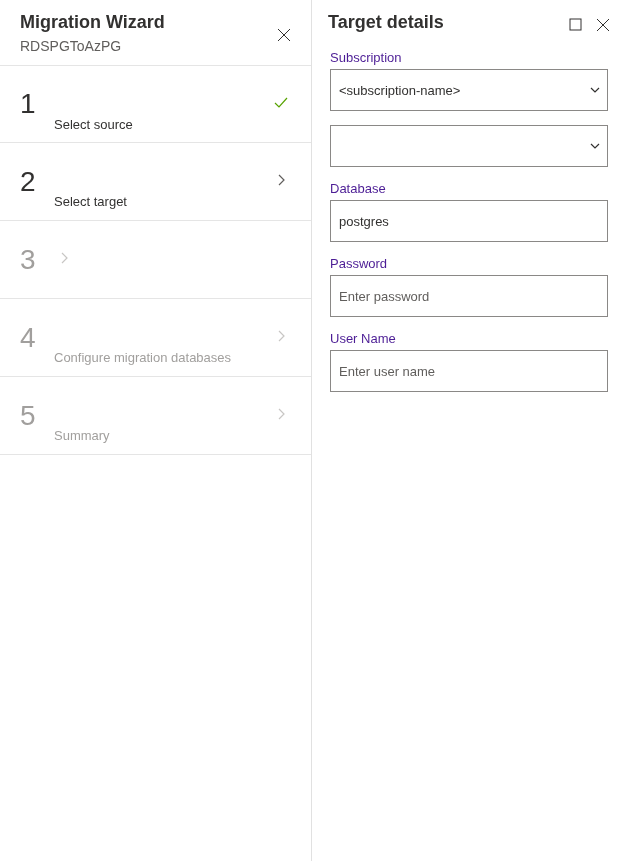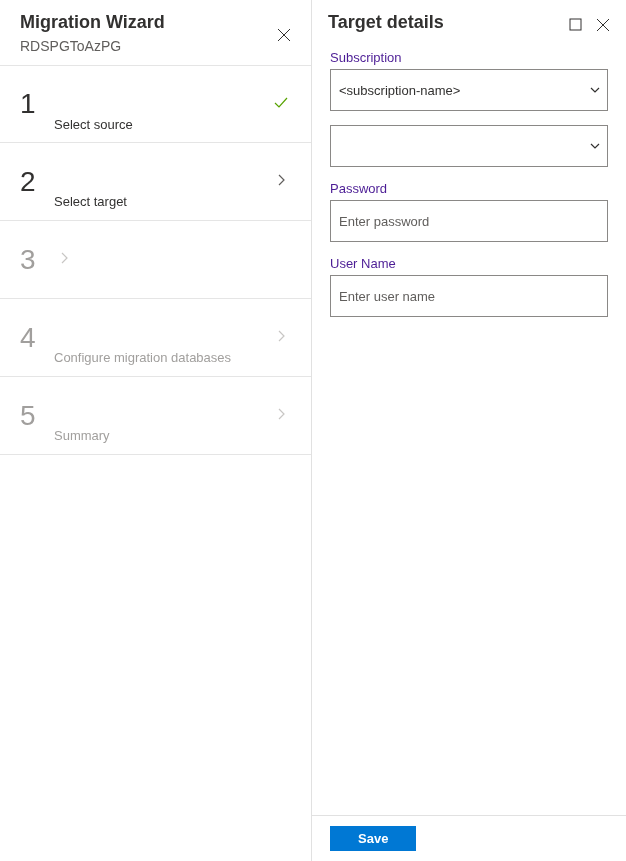--- a/index.html
+++ b/index.html
@@ -253,29 +253,30 @@
       <div class="select empty">
         <span class="placeholder"></span>
         <span>
           <svg width="12" height="10" viewBox="0 0 12 10">
               <path d="M2 3 L6 7 L10 3" stroke="#323130" stroke-width="1.2" fill="none"></path>
             </svg>
         </span>
       </div>
     </div>
 
+    <div class="field">
+      <label class="field-label">Database</label>
+      <input class="text-input" type="text" value="postgres" style="">
+    </div>
 
     <div class="field">
       <label class="field-label">Password</label>
       <input class="text-input" type="password" placeholder="Enter password" style="">
     </div>
 
     <div class="field">
       <label class="field-label">User Name</label>
       <input class="text-input" type="text" placeholder="Enter user name" style="">
     </div>
 
   </div>
 
-  <div class="footer">
-    <button class="save-btn">Save</button>
-  </div>
 </div>
 
 </body></html>

